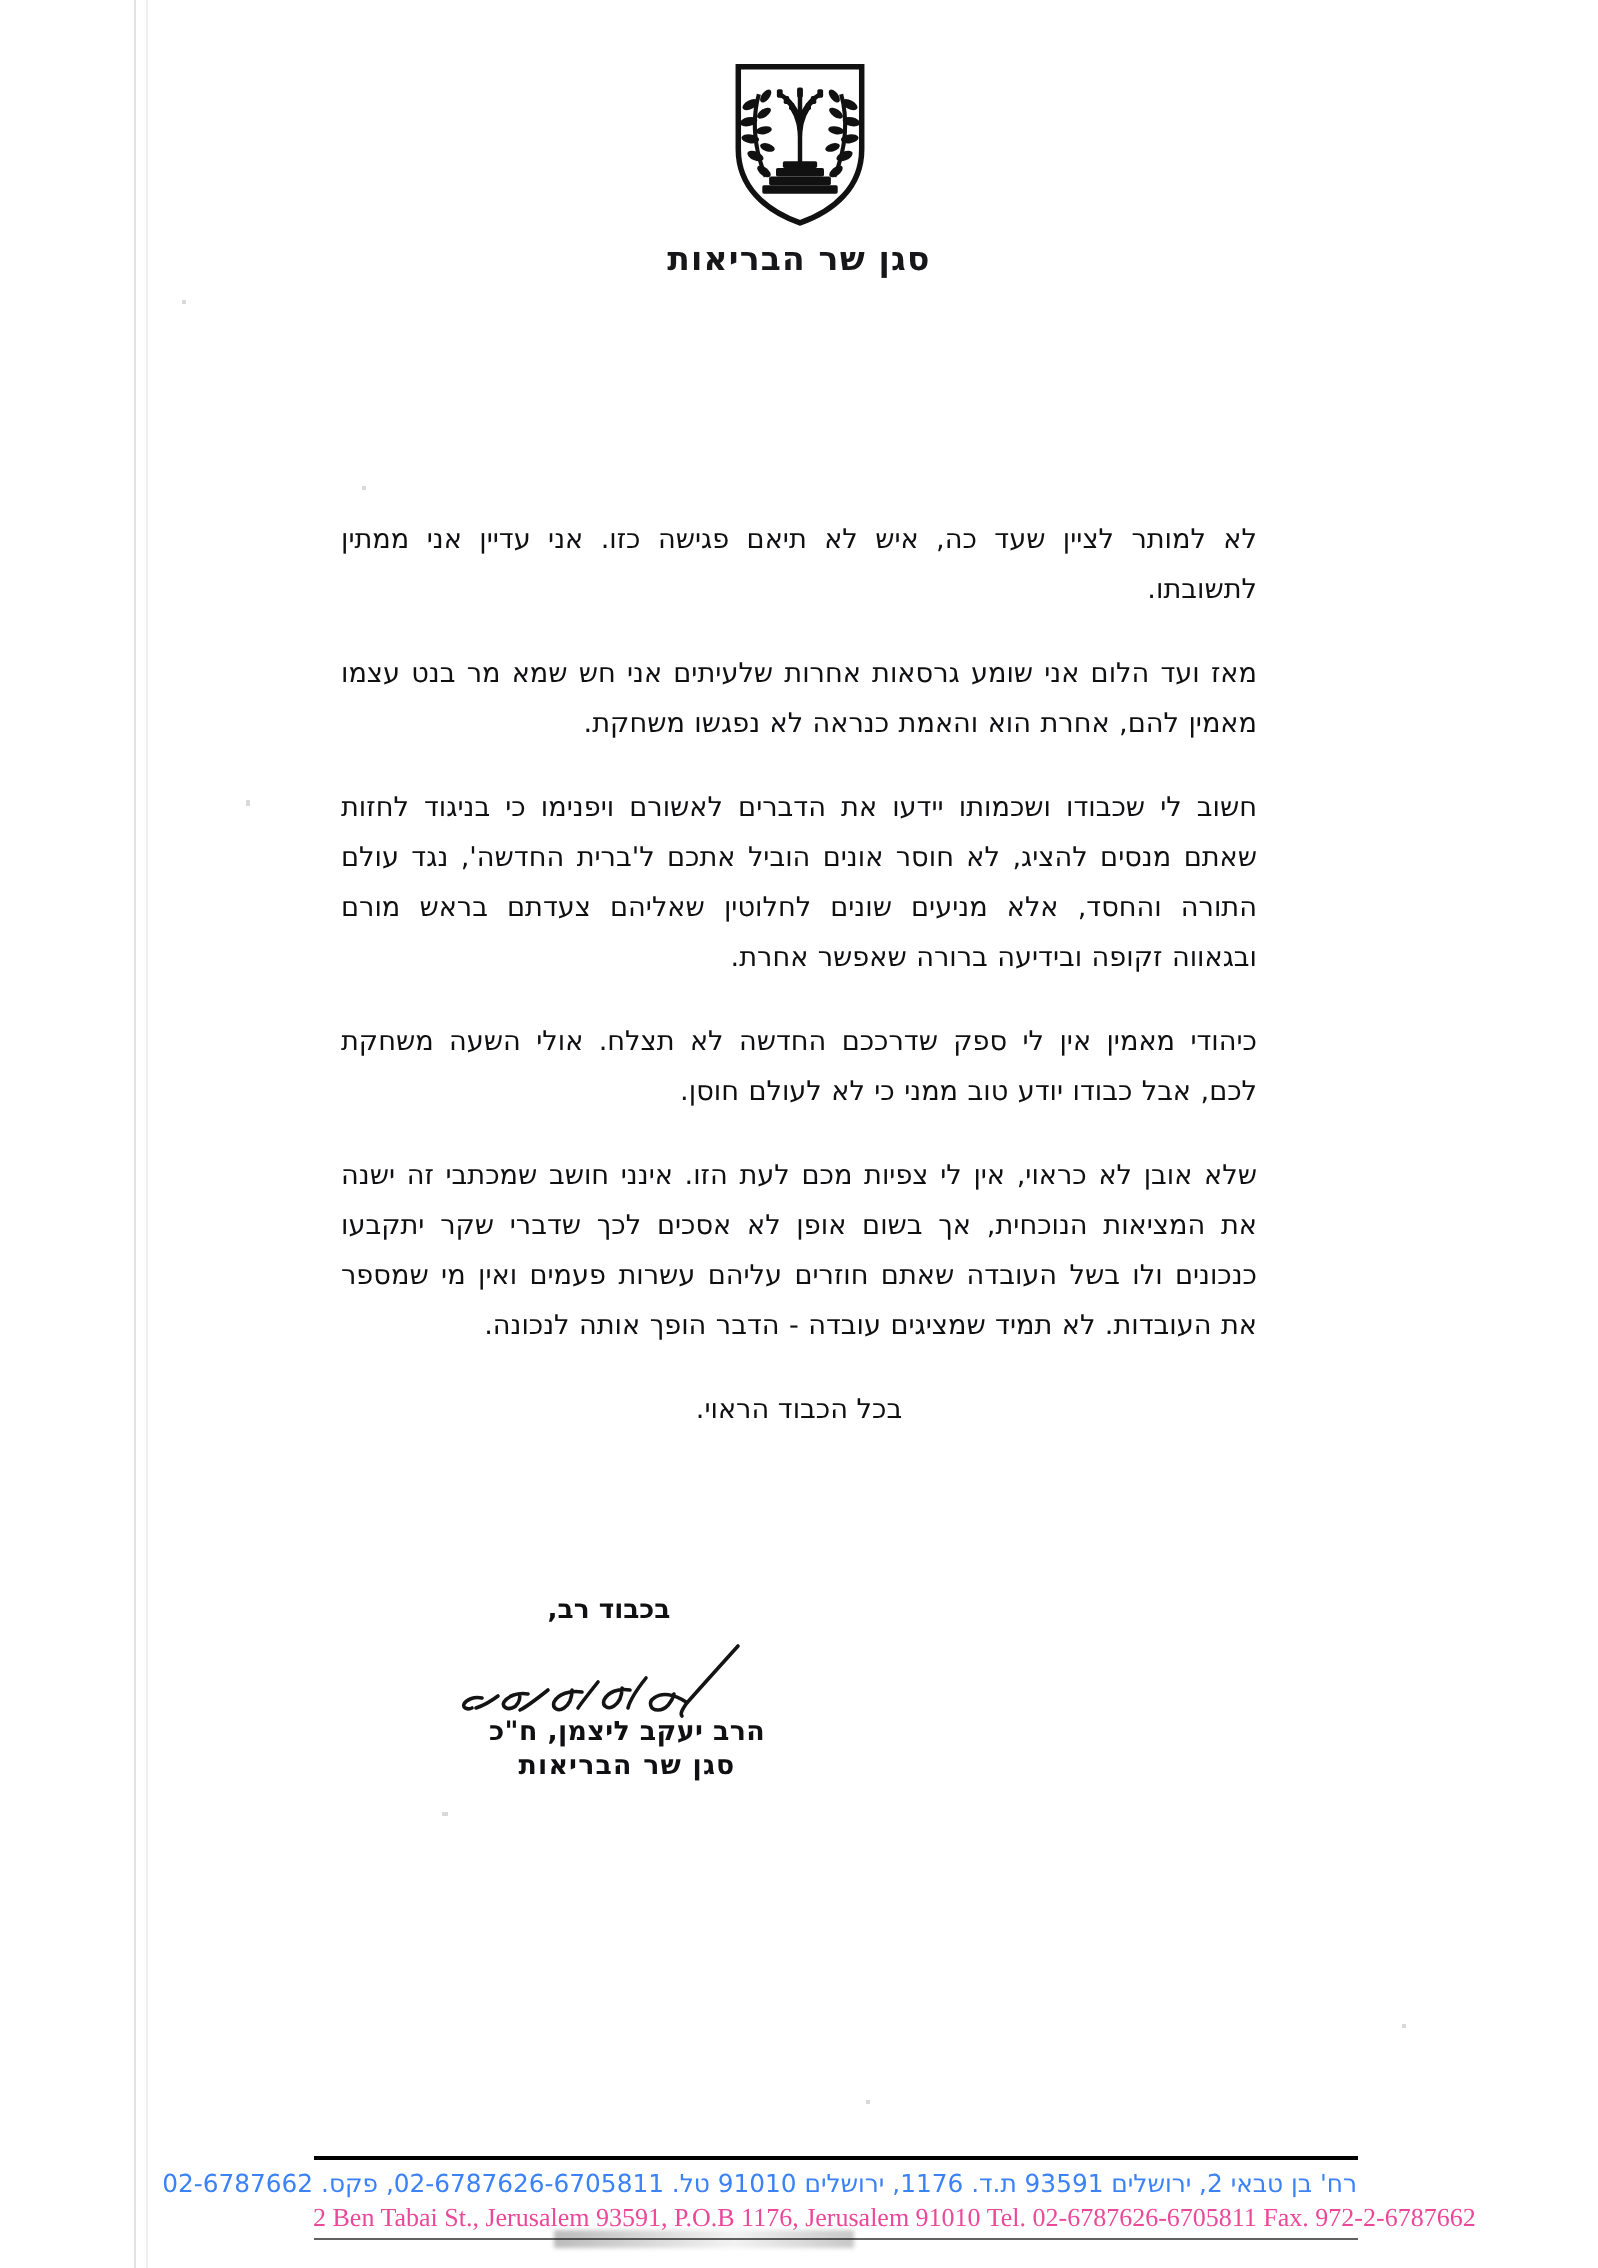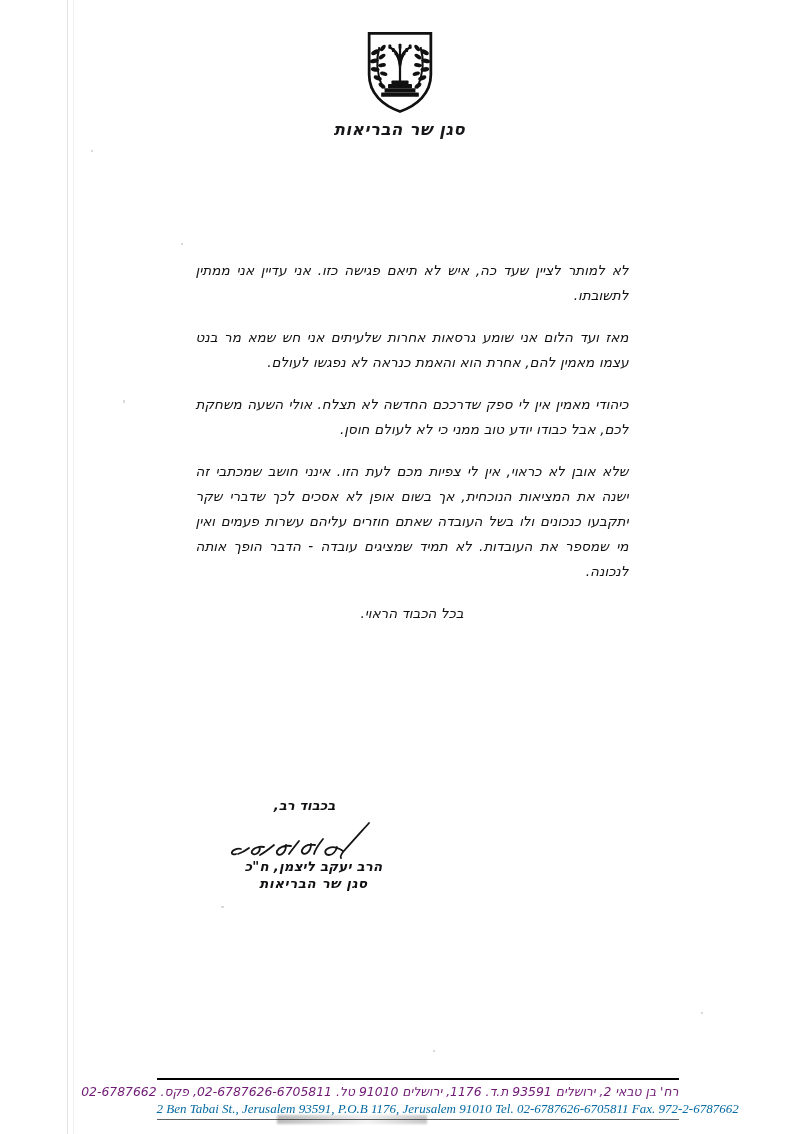--- a/index.html
+++ b/index.html
@@ -11,21 +11,20 @@
   body {
     font-family: "DejaVu Sans", sans-serif;
   }
   .page {
     position: relative;
     width: 678px;
     height: 1134px;
     background: #ffffff;
     overflow: hidden;
     margin: 0 auto;
-    font-style: italic;
   }
 
   
   .speck {
     position: absolute;
     background: #b9b9b9;
     opacity: .55;
     pointer-events: none;
   }
   .edge-line {
@@ -70,21 +69,20 @@
 
   
   .body-block {
     position: absolute;
     top: 258px;
     right: 110px;
     left: 110px;
     direction: rtl;
     text-align: justify;
     color: #101013;
-    margin-left: 25px;
   }
   .para {
     font-family: "DejaVu Sans", sans-serif;
     font-size: 13.6px;
     line-height: 25px;
     text-align: justify;
     text-align-last: right;
     margin: 0 0 17px 0;
     word-spacing: .4px;
   }
@@ -152,30 +150,30 @@
     background: #3a3a3a;
     margin-top: 2px;
     margin-bottom: 0;
     opacity: .8;
   }
   .footer-he {
     direction: rtl;
     text-align: left;
     font-family: "DejaVu Sans", sans-serif;
     font-size: 12.4px;
-    color: #701a75;
+    color: #3b82f6;
     line-height: 17px;
     white-space: nowrap;
   }
   .footer-en {
     direction: ltr;
     text-align: right;
     font-family: "Liberation Serif", serif;
     font-size: 13px;
-    color: #0369a1;
+    color: #ec4899;
     line-height: 17px;
     white-space: nowrap;
   }
   .footer-smudge {
     position: absolute;
     bottom: -4px;
     left: 120px;
     width: 150px;
     height: 9px;
     background: linear-gradient(90deg, rgba(30,30,30,.55), rgba(30,30,30,.1) 60%, rgba(30,30,30,.45));
@@ -264,21 +262,22 @@
       </g>
     </svg>
   </div>
 
   <div class="letterhead">
     <div class="letterhead-title">סגן שר הבריאות</div>
   </div>
 
   <div class="body-block">
     <p class="para">לא למותר לציין שעד כה, איש לא תיאם פגישה כזו. אני עדיין אני ממתין לתשובתו.</p>
-    <p class="para">מאז ועד הלום אני שומע גרסאות אחרות שלעיתים אני חש שמא מר בנט עצמו מאמין להם, אחרת הוא והאמת כנראה לא נפגשו לעולם.</p>
+    <p class="para">מאז ועד הלום אני שומע גרסאות אחרות שלעיתים אני חש שמא מר בנט עצמו מאמין להם, אחרת הוא והאמת כנראה לא נפגשו משחקת.</p>
+    <p class="para">חשוב לי שכבודו ושכמותו יידעו את הדברים לאשורם ויפנימו כי בניגוד לחזות שאתם מנסים להציג, לא חוסר אונים הוביל אתכם ל'ברית החדשה', נגד עולם התורה והחסד, אלא מניעים שונים לחלוטין שאליהם צעדתם בראש מורם ובגאווה זקופה ובידיעה ברורה שאפשר אחרת.</p>
     <p class="para">כיהודי מאמין אין לי ספק שדרככם החדשה לא תצלח. אולי השעה משחקת לכם, אבל כבודו יודע טוב ממני כי לא לעולם חוסן.</p>
     <p class="para">שלא אובן לא כראוי, אין לי צפיות מכם לעת הזו. אינני חושב שמכתבי זה ישנה את המציאות הנוכחית, אך בשום אופן לא אסכים לכך שדברי שקר יתקבעו כנכונים ולו בשל העובדה שאתם חוזרים עליהם עשרות פעמים ואין מי שמספר את העובדות. לא תמיד שמציגים עובדה - הדבר הופך אותה לנכונה.</p>
     <p class="closing-line">בכל הכבוד הראוי.</p>
   </div>
 
   <div class="signature-block">
     <div class="sig-regards">בכבוד רב,</div>
     <svg class="sig-scribble" viewBox="0 0 180 46" aria-hidden="true">
       <g fill="none" stroke="#141414" stroke-width="1.8" stroke-linecap="round" stroke-linejoin="round">
         <path d="M150 6 C141 16 131 27 124 35 C122 38 121 40 122 41"></path>

